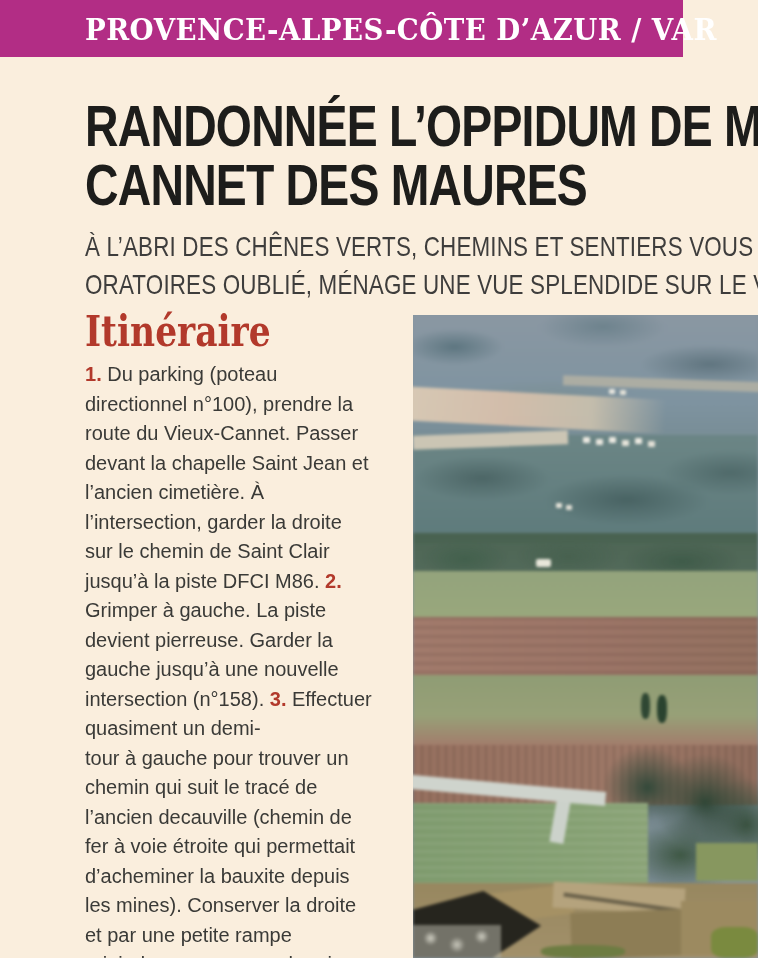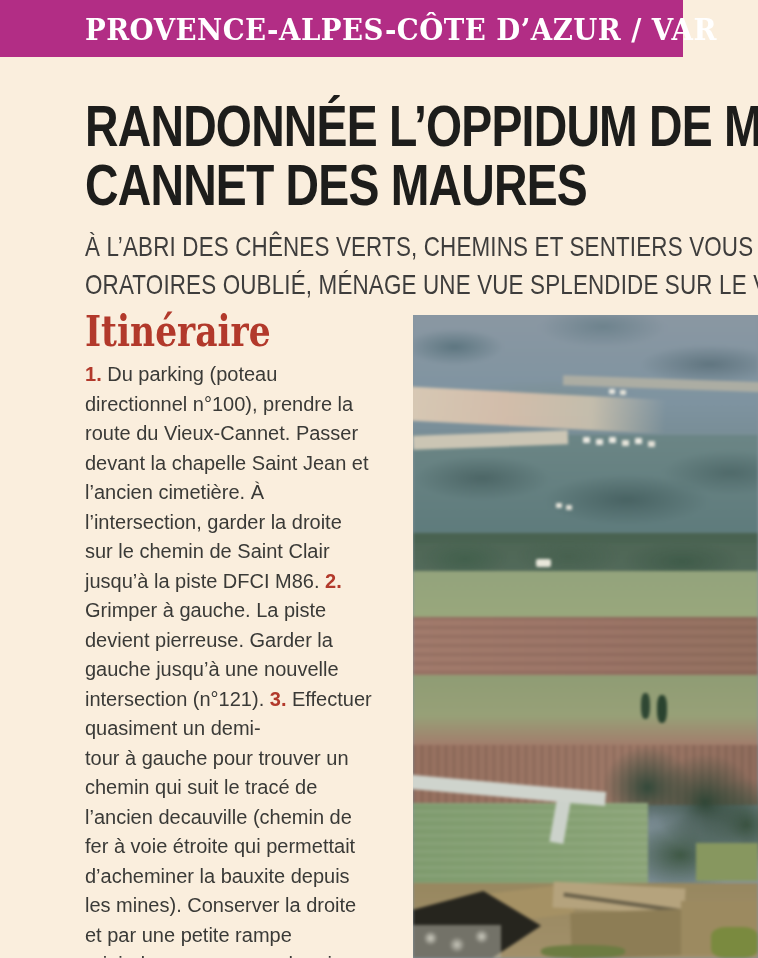--- a/index.html
+++ b/index.html
@@ -164,21 +164,21 @@
   <p class="step"><span class="step-num"><span>1</span><span>.</span></span> <span class="step-text">Du parking (poteau
 directionnel n°100), prendre la
 route du Vieux-Cannet. Passer
 devant la chapelle Saint Jean et
 l’ancien cimetière. À
 l’intersection, garder la droite
 sur le chemin de Saint Clair
 jusqu’à la piste DFCI M86.</span><span class="step-num"> <span>2</span><span>.</span></span> <span class="step-text">Grimper à gauche. La piste
 devient pierreuse. Garder la
 gauche jusqu’à une nouvelle
-intersection (n°121).</span><span class="step-num"> <span>3</span><span>.</span></span> <span class="step-text">Effectuer quasiment un demi-
+intersection (n°158).</span><span class="step-num"> <span>3</span><span>.</span></span> <span class="step-text">Effectuer quasiment un demi-
 tour à gauche pour trouver un
 chemin qui suit le tracé de
 l’ancien decauville (chemin de
 fer à voie étroite qui permettait
 d’acheminer la bauxite depuis
 les mines). Conserver la droite
 et par une petite rampe
 rejoindre un nouveau chemin</span></p>
 </div>
 

